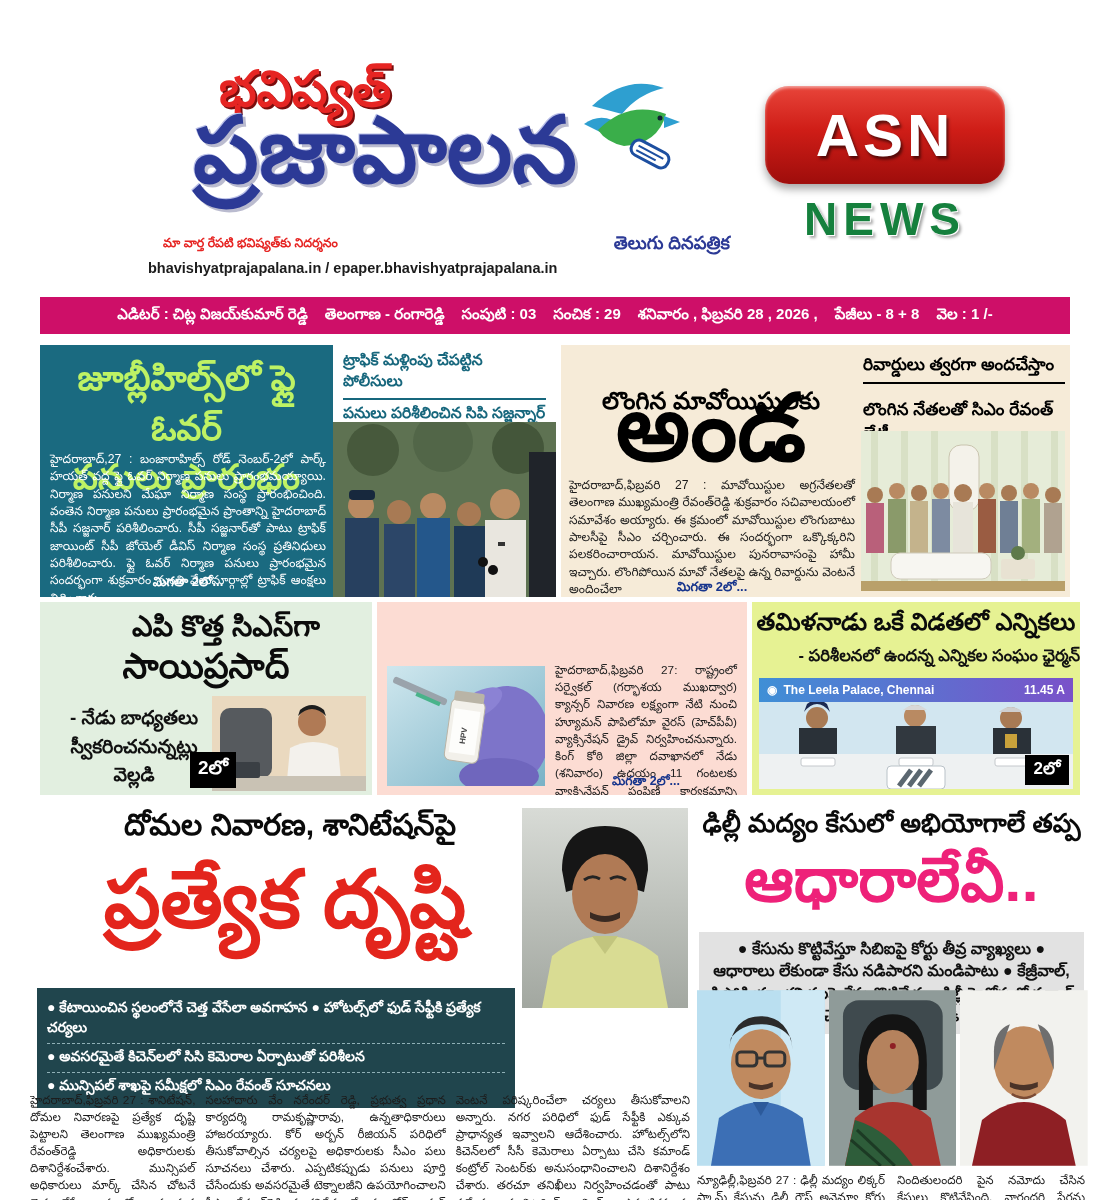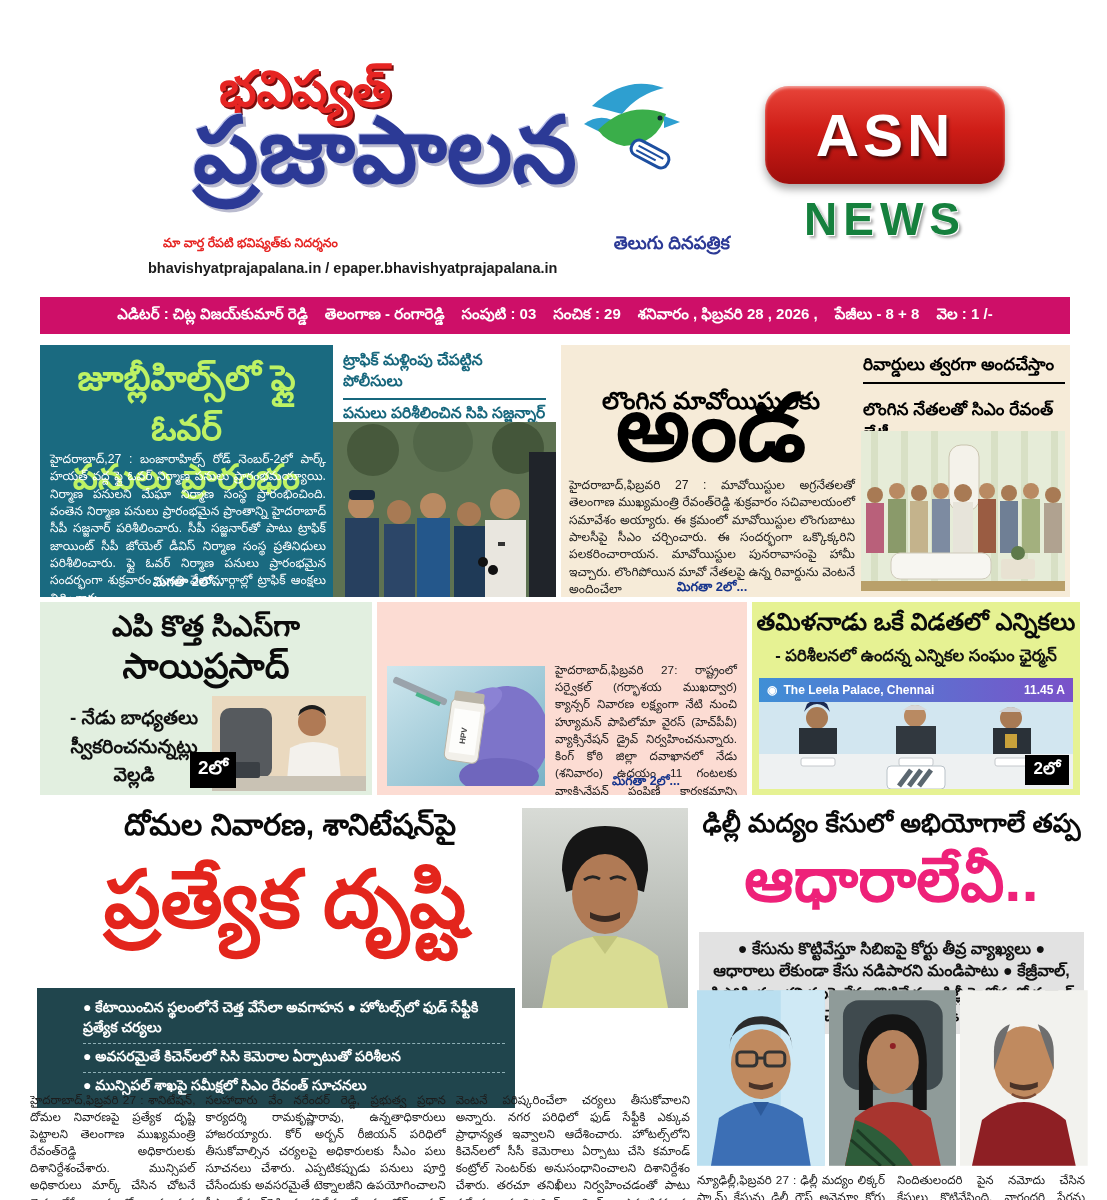--- a/index.html
+++ b/index.html
@@ -61,54 +61,54 @@
   .mao-sub { position:absolute; left:302px; top:8px; width:202px; color:#000; font-weight:bold;
     font-size:17px; line-height:1.4; }
   .mao-sub .l1 { padding-bottom:5px; border-bottom:2px solid #000; margin-bottom:14px; }
   .mao-photo { left:300px; top:86px; width:204px; height:160px; }
   .mao-body { position:absolute; left:8px; top:132px; width:286px; color:#1a1a1a;
     font-size:12.2px; line-height:1.42; text-align:justify; }
   .mao-cont { position:absolute; left:8px; top:234px; width:286px; color:#16348c; font-size:13px; }
 
   
   .art-cs { left:40px; top:602px; width:332px; height:193px; background:#e2efe0; }
-  .cs-h1 { position:absolute; top:8px; width:100%; text-align:center; font-weight:bold; font-size:29px; color:#0b0b0b; }
+  .cs-h1 { position:absolute; top:8px; width:100%; text-align:center; font-weight:bold; font-size:29px; color:#0b0b0b;margin-left:20px; }
   .cs-h2 { position:absolute; top:44px; width:100%; text-align:center; font-weight:bold; font-size:35px; color:#0b0b0b; }
   .cs-sub { position:absolute; left:14px; top:102px; width:160px; text-align:center;
     font-weight:bold; font-size:19px; line-height:1.5; color:#111; }
   .cs-photo { left:172px; top:94px; width:154px; height:95px; }
   .cs-ref { left:150px; top:150px; width:46px; height:36px; font-size:19px; }
 
   .art-hpv { left:377px; top:602px; width:370px; height:193px; background:#fcdcd3; }
   .hpv-h { position:absolute; top:8px; width:100%; text-align:center; font-weight:bold; font-size:27px; color:#0b0b0b; }
   .hpv-photo { left:10px; top:64px; width:158px; height:120px; }
   .hpv-body { position:absolute; left:178px; top:60px; width:182px; color:#222;
     font-size:11.8px; line-height:1.46; text-align:justify; }
   .hpv-cont { position:absolute; left:178px; top:172px; width:182px; color:#16348c; font-size:12.5px; }
 
   .art-tn { left:752px; top:602px; width:328px; height:193px; background:#e6f293; }
   .tn-h { position:absolute; top:6px; width:100%; text-align:center; font-weight:bold; font-size:24px; color:#0b0b0b; }
-  .tn-sub { position:absolute; top:44px; width:100%; text-align:center; font-weight:bold; font-size:16.5px; color:#111; }
+  .tn-sub { position:absolute; top:44px; width:100%; text-align:right; font-weight:bold; font-size:16.5px; color:#111; }
   .tn-photo { left:7px; top:76px; width:314px; height:111px; background:#d2e6f0; }
   .tn-banner { position:absolute; left:0; top:0; width:100%; height:24px;
     background:linear-gradient(90deg,#3f8fd6,#7a52c9); color:#fff; font-weight:bold; font-size:12px;
     display:flex; align-items:center; padding:0 8px; gap:6px; }
   .tn-banner .time { margin-left:auto; }
   .tn-ref { right:4px; bottom:4px; width:44px; height:30px; font-size:17px; }
 
   
   .art-san { left:30px; top:802px; width:660px; height:398px; }
   .san-kicker { position:absolute; left:10px; top:6px; width:500px; text-align:center;
     font-weight:bold; font-size:30px; color:#0a0a0a; }
   .san-head { position:absolute; left:0; top:50px; width:510px; text-align:center;
     font-weight:bold; font-size:80px; line-height:1.2; color:#e3251c; }
   .rev-photo { left:492px; top:6px; width:166px; height:200px; }
   .san-bullets { position:absolute; left:7px; top:186px; width:478px; background:#20454d;
     color:#fff; font-weight:bold; font-size:14px; padding:7px 10px; }
-  .san-bullets div { padding:4px 0;margin-left:36px; }
+  .san-bullets div { padding:4px 0; }
   .san-bullets div:not(:last-child) { border-bottom:1.5px dashed #8fb0b6; }
   .san-body { position:absolute; left:0; top:290px; width:660px; height:108px; overflow:hidden;
     display:flex; gap:10px; font-size:11.8px; line-height:1.45; text-align:justify; color:#1c1c1c; }
   .san-body .c1 { width:168px; } .san-body .c2 { width:244px; } .san-body .c3 { width:238px; }
 
   
   .art-liq { left:695px; top:802px; width:393px; height:398px; }
   .liq-kicker { position:absolute; top:6px; width:100%; text-align:center; font-weight:bold;
     font-size:26px; color:#0a0a0a; }
   .liq-head { position:absolute; top:42px; width:100%; text-align:center; font-weight:bold;

